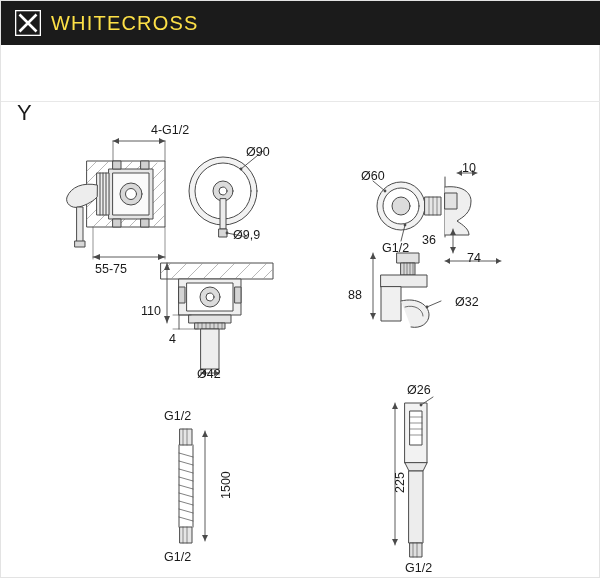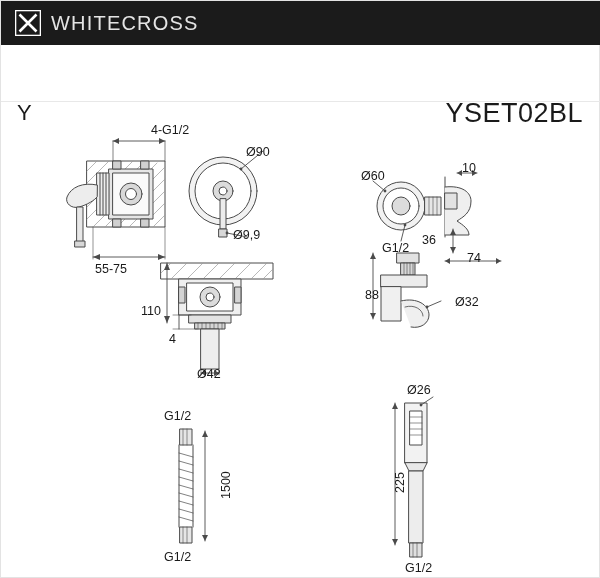--- a/index.html
+++ b/index.html
@@ -16,21 +16,21 @@
   
   .header{
     position:absolute;left:0;top:0;width:600px;height:44px;
     background:#1b1b1b;display:flex;align-items:center;
   }
   .logo-mark{
     width:26px;height:26px;margin-left:14px;position:relative;flex:none;
   }
   .logo-mark svg{display:block;}
   .logo-text{
-    color:#e5e5e5;font-size:20px;letter-spacing:1.2px;margin-left:10px;
+    color:#fde047;font-size:20px;letter-spacing:1.2px;margin-left:10px;
     font-weight:400;
   }
 
   
   .title-row{position:absolute;left:0;top:44px;width:600px;height:54px;}
   .model-left{
     position:absolute;left:16px;top:55px;font-size:22px;color:#1a1a1a;
   }
   .model-right{
     position:absolute;right:18px;top:53px;font-size:27px;color:#1a1a1a;letter-spacing:.5px;
@@ -54,21 +54,20 @@
       <svg width="26" height="26" viewBox="0 0 26 26">
         <rect x="0.5" y="0.5" width="25" height="25" fill="none" stroke="#ffffff" stroke-width="1.6"></rect>
         <path d="M4.5 4.5 L21.5 21.5 M21.5 4.5 L4.5 21.5" stroke="#ffffff" stroke-width="2.6"></path>
       </svg>
     </div>
     <div class="logo-text">WHITECROSS</div>
   </div>
 
   <div class="title-row">
     <div class="model-left">Y</div>
-    <div class="model-right">YSET02BL</div>
   </div>
   <div class="hdr-rule"></div>
 
   <svg class="svgwrap" width="600" height="578" viewBox="0 0 600 578">
     <g stroke="#4a4a4a" fill="none" stroke-width="1" stroke-linejoin="round" stroke-linecap="round">
 
       <rect x="86" y="160" width="78" height="66" fill="#ffffff"></rect>
       <g stroke="#9a9a9a" stroke-width="0.7">
         <path d="M86 170 L96 160 M86 182 L108 160 M86 194 L120 160 M86 206 L132 160 M86 218 L144 160
                  M92 226 L156 162 M104 226 L164 166 M116 226 L164 178 M128 226 L164 190
@@ -237,21 +236,21 @@
 
   <div class="lbl" style="left:140px;top:303px;">110</div>
   <div class="lbl" style="left:168px;top:331px;">4</div>
   <div class="lbl" style="left:196px;top:366px;">Ø42</div>
 
   <div class="lbl" style="left:360px;top:168px;">Ø60</div>
   <div class="lbl" style="left:381px;top:240px;">G1/2</div>
   <div class="lbl" style="left:461px;top:160px;">10</div>
   <div class="lbl" style="left:421px;top:232px;">36</div>
   <div class="lbl" style="left:466px;top:250px;">74</div>
-  <div class="lbl" style="left:364px;top:287px;">88</div>
+  <div class="lbl" style="left:347px;top:287px;">88</div>
   <div class="lbl" style="left:454px;top:294px;">Ø32</div>
 
   <div class="lbl" style="left:163px;top:408px;">G1/2</div>
   <div class="lbl v" style="left:218px;top:498px;transform:rotate(-90deg);">1500</div>
   <div class="lbl" style="left:163px;top:549px;">G1/2</div>
 
   <div class="lbl" style="left:406px;top:382px;">Ø26</div>
   <div class="lbl v" style="left:392px;top:492px;transform:rotate(-90deg);">225</div>
   <div class="lbl" style="left:404px;top:560px;">G1/2</div>
 

